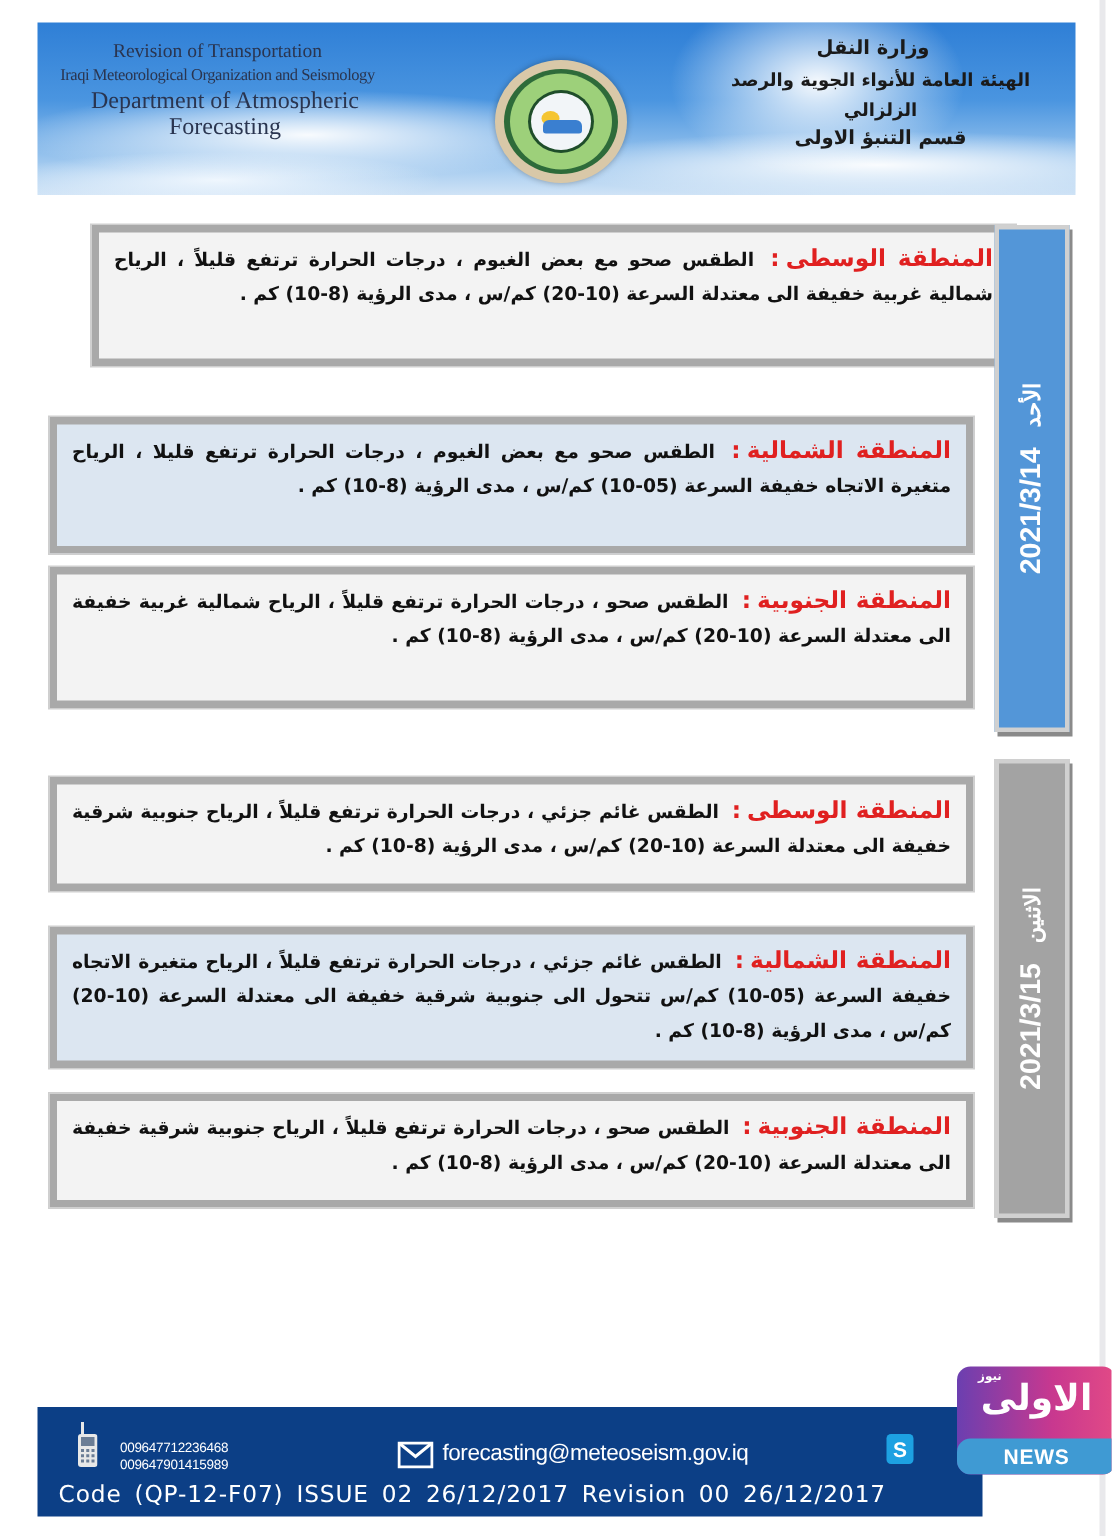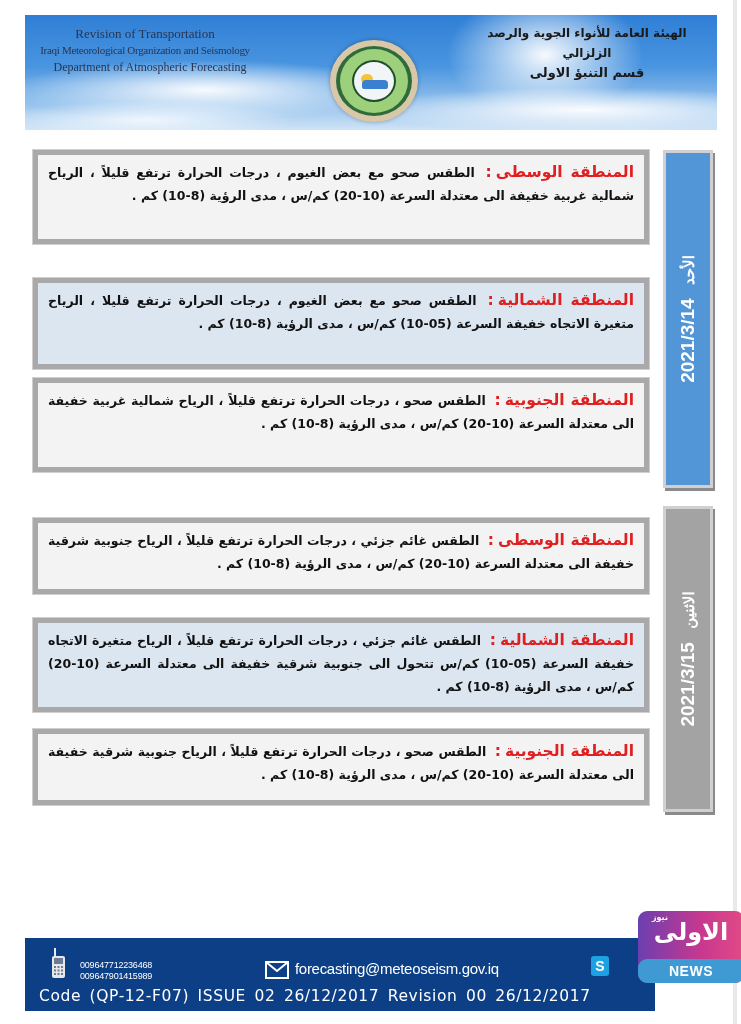--- a/index.html
+++ b/index.html
@@ -23,21 +23,21 @@
       linear-gradient(180deg, #2f7fd6 0%, #4a95e0 45%, #9cc6ee 80%, #cfe3f6 100%);
     overflow:hidden;
   }
   .banner-en {
     position:absolute; left:0; top:10px; width:240px;
     font-family:"Liberation Serif", serif; color:#2a3550; text-align:center;
     line-height:17px;
   }
   .banner-en .l1 { font-size:13px; }
   .banner-en .l2 { font-size:11px; letter-spacing:-0.3px; }
-  .banner-en .l3 { font-size:12px;margin-left:10px; }
+  .banner-en .l3 { font-size:16px;margin-left:10px; }
   .banner-ar {
     position:absolute; right:15px; top:8px; width:230px;
     direction:rtl; text-align:center; font-weight:bold; color:#1a1a1a;
     font-family:"DejaVu Sans", sans-serif; line-height:20px;
   }
   .banner-ar .l1 { font-size:13px; padding-right:10px; }
   .banner-ar .l2 { font-size:12px; }
   .banner-ar .l3 { font-size:13px; }
   .logo {
     position:absolute; left:305px; top:25px; width:88px; height:82px;
@@ -172,26 +172,27 @@
   </div>
   <div class="logo">
     <div class="ring1"></div>
       <div class="ring2"></div>
       <div class="ring3"></div>
       <div class="core"></div>
     <div class="sun"></div>
     <div class="wave"></div>
   </div>
   <div class="banner-ar">
+    <div class="l1">وزارة النقل</div>
     <div class="l2">الهيئة العامة للأنواء الجوية والرصد الزلزالي</div>
     <div class="l3">قسم التنبؤ الاولى</div>
   </div>
 </div>
 
-<div class="box plain" style="top:150px;height:94px;">
+<div class="box plain" style="top:150px;height:94px;margin-left:28px;">
   <span class="region">المنطقة الوسطى</span><span class="colon">:</span>
   <span>الطقس صحو مع بعض الغيوم ، درجات الحرارة ترتفع قليلاً ، الرياح شمالية غربية خفيفة الى معتدلة السرعة (10-20) كم/س ، مدى الرؤية (8-10) كم .</span>
 </div>
 <div class="box blue" style="top:278px;height:91px;">
   <span class="region">المنطقة الشمالية</span><span class="colon">:</span>
   <span>الطقس صحو مع بعض الغيوم ، درجات الحرارة ترتفع قليلا ، الرياح متغيرة الاتجاه خفيفة السرعة (05-10) كم/س ، مدى الرؤية (8-10) كم .</span>
 </div>
 <div class="box plain" style="top:378px;height:94px;">
   <span class="region">المنطقة الجنوبية</span><span class="colon">:</span>
   <span>الطقس صحو ، درجات الحرارة ترتفع قليلاً ، الرياح شمالية غربية خفيفة الى معتدلة السرعة (10-20) كم/س ، مدى الرؤية (8-10) كم .</span>

